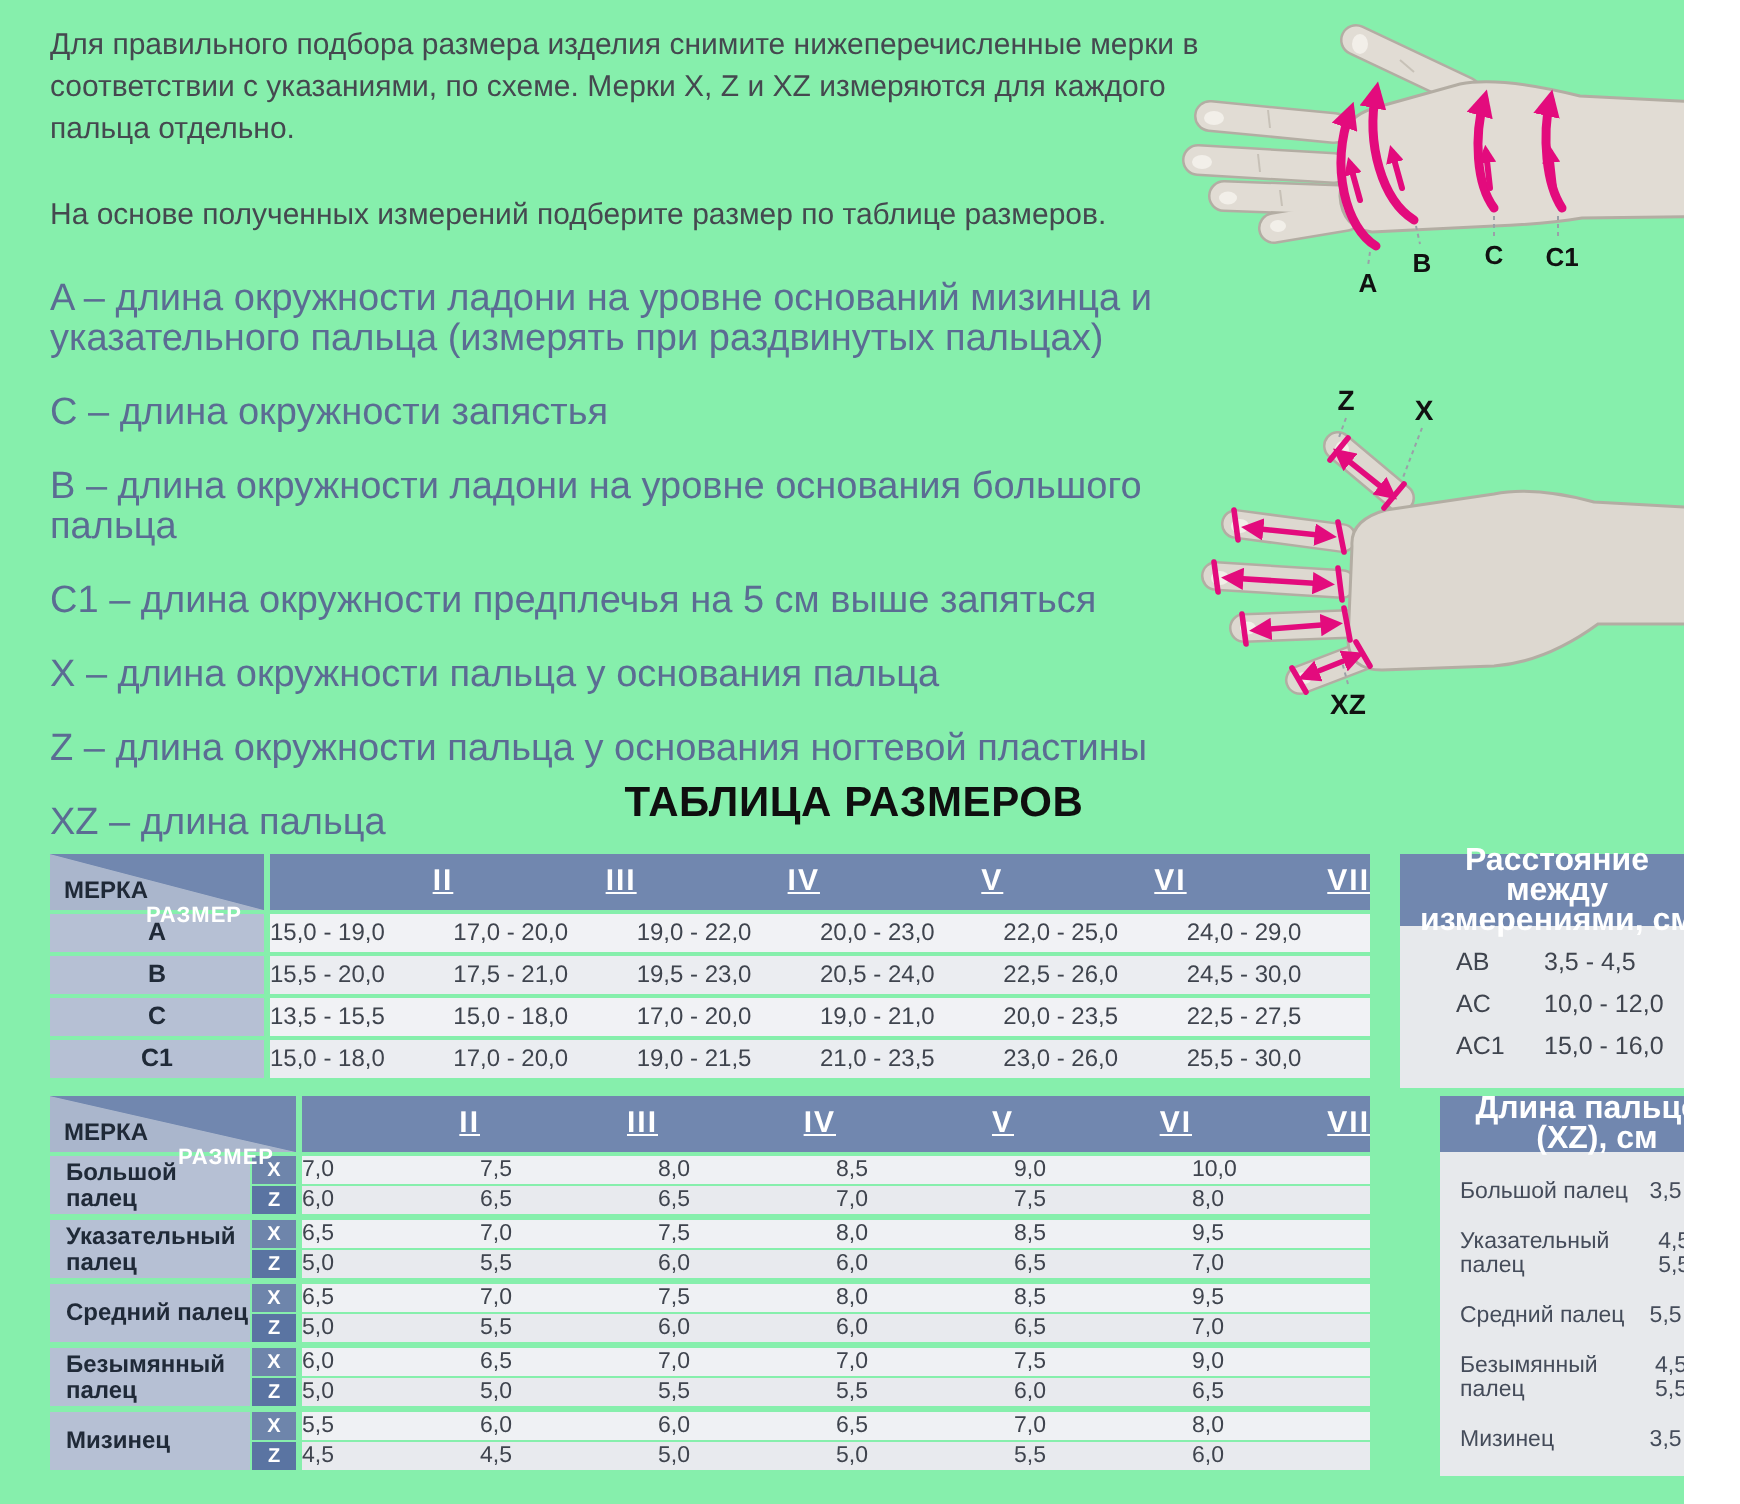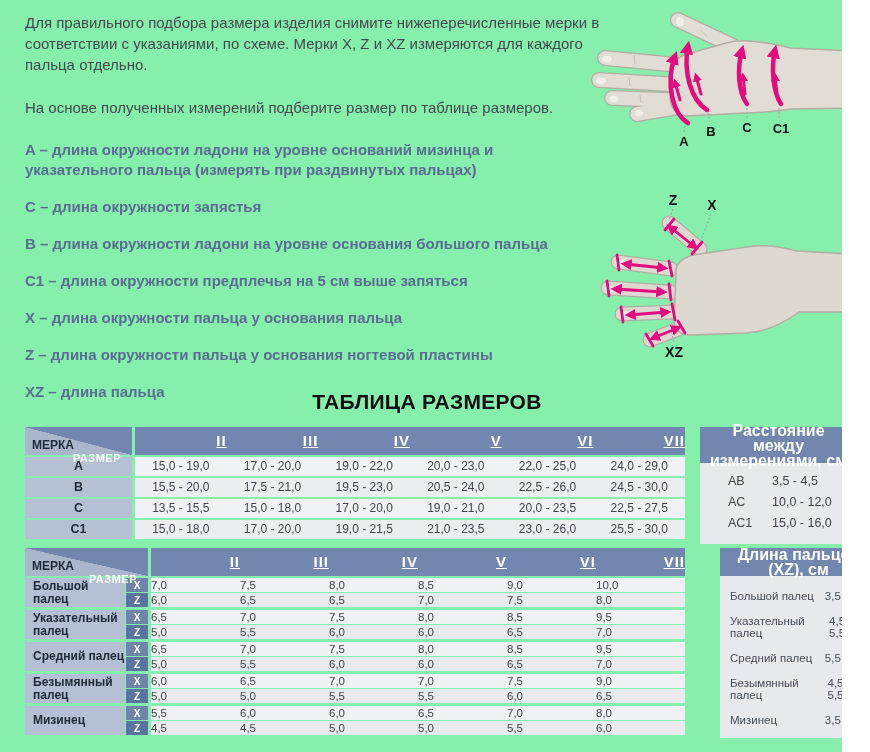--- a/index.html
+++ b/index.html
@@ -1,21 +1,21 @@
 <!DOCTYPE html>
 <html><head>
 <meta charset="utf-8">
 <style>
   html,body{margin:0;padding:0;background:#fff;}
   .page{position:relative;width:842px;height:752px;background:#86efac;overflow:hidden;
         font-family:"Liberation Sans","DejaVu Sans",sans-serif;}
   
   .intro{position:absolute;left:25px;top:12px;width:575px;}
   .intro p{margin:0 0 22px 0;font-size:15px;line-height:21px;color:#45484f;}
-  .def{font-size:15px;line-height:20px;color:#5b6c93;margin-bottom:17px;font-weight:bold;}
+  .def{font-size:19px;line-height:20px;color:#5b6c93;margin-bottom:17px;}
   
   .hand1{position:absolute;left:585px;top:2px;}
   .hand2{position:absolute;left:585px;top:163px;}
   
   .title{position:absolute;top:390px;left:-8px;width:870px;text-align:center;
          font-size:21px;font-weight:700;color:#0f0f0f;letter-spacing:.3px;margin:0;}
   
   .trow{display:flex;margin-bottom:2px;}
   .corner{position:relative;height:28px;
           background:linear-gradient(to top right,#aab6cc 49.5%,#7187af 50.3%);}
@@ -26,21 +26,21 @@
               font-size:12px;}
   .band{flex:1;margin-left:3px;display:grid;grid-template-columns:repeat(6,1fr);}
   .headband{background:#7187af;}
   .hcell{line-height:28px;color:#fff;font-weight:700;font-size:15px;text-align:right;
          letter-spacing:1px;text-decoration:underline;}
   
   #t1{position:absolute;left:25px;top:427px;width:660px;}
   .rlabel{width:107px;height:19px;line-height:19px;text-align:center;background:#b6c0d4;
           font-weight:700;font-size:12.5px;color:#202a38;}
   .rowa{background:#f1f2f5;}.rowb{background:#ebedf1;}
-  .cell{line-height:19px;font-size:12px;text-align:center;color:#3f444e;}
+  .cell{line-height:19px;font-size:12px;color:#3f444e;}
   
   #t2{position:absolute;left:25px;top:548px;width:660px;}
   .g{display:flex;margin-bottom:3px;}
   .glabel{width:100px;background:#b6c0d4;display:flex;align-items:center;padding-left:8px;
           box-sizing:border-box;font-weight:700;font-size:12px;line-height:13px;color:#202a38;}
   .gbadges{width:22px;margin-left:1px;display:flex;flex-direction:column;gap:1px;}
   .badge{flex:1;color:#fff;font-weight:700;font-size:10px;display:flex;align-items:center;
          justify-content:center;}
   .bx{background:#6e85ab;}.bz{background:#5a74a2;}
   .gdata{flex:1;margin-left:3px;display:flex;flex-direction:column;gap:1px;}

